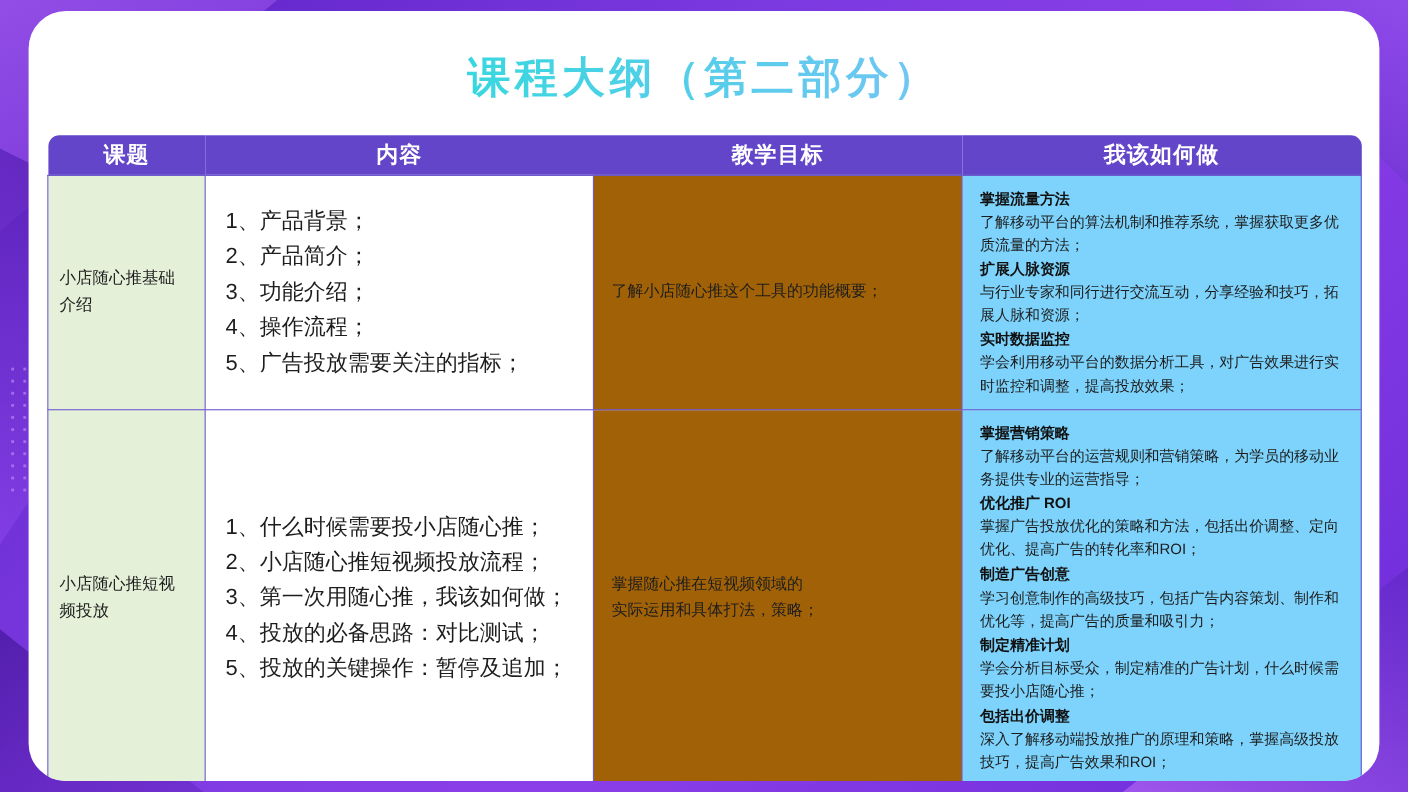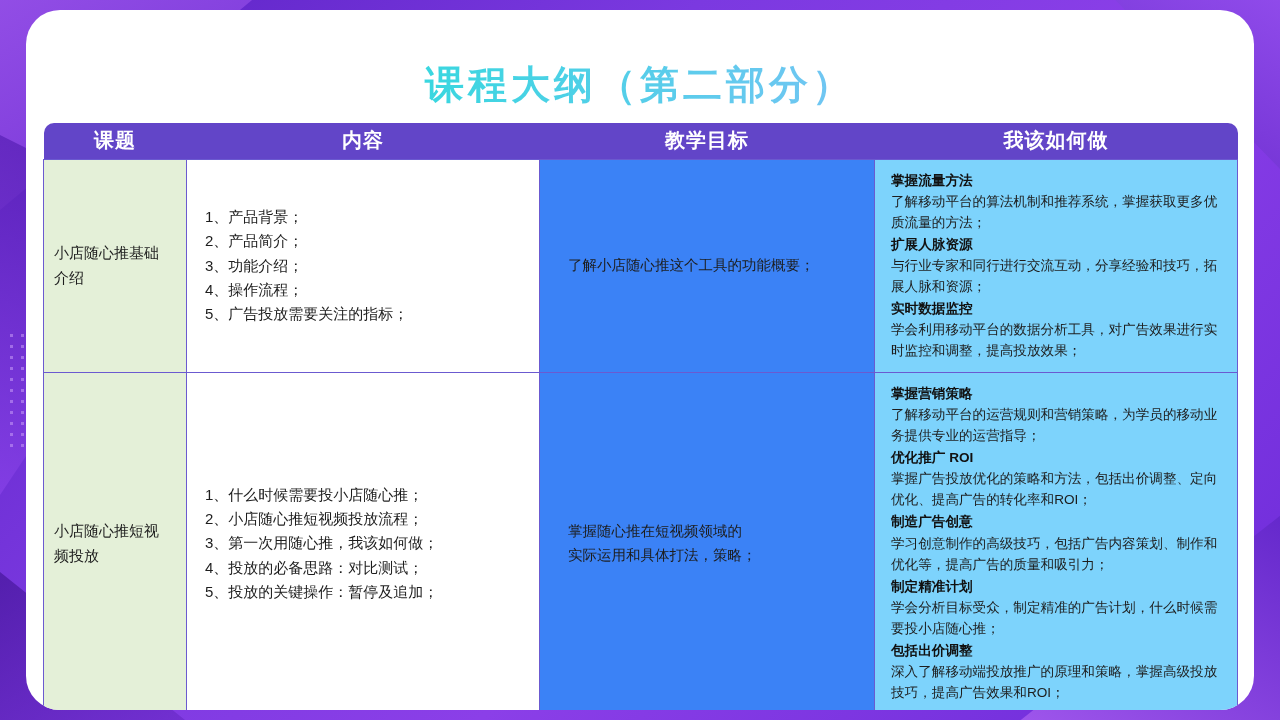--- a/index.html
+++ b/index.html
@@ -66,21 +66,21 @@
     position: absolute;
     left: 26px; top: 10px;
     width: 1228px; height: 700px;
     background: #ffffff;
     border-radius: 34px;
     overflow: hidden;
   }
 
   .title {
     text-align: center;
-    padding-top: 48px;
+    padding-top: 34px;
     font-size: 39px;
     font-weight: 700;
     letter-spacing: 4px;
     background: linear-gradient(90deg, #2fe0d2 0%, #35d8de 30%, #6fc6f2 65%, #8fb9f7 100%);
     -webkit-background-clip: text;
     background-clip: text;
     color: transparent;
     -webkit-text-fill-color: transparent;
   }
 
@@ -105,39 +105,39 @@
     height: 36px;
     letter-spacing: 1px;
     border: none;
   }
   thead tr th:first-child { border-top-left-radius: 10px; }
   thead tr th:last-child { border-top-right-radius: 10px; }
 
   td {
     border: 1px solid #6b5ad0;
     vertical-align: top;
-    font-size: 15px;
+    font-size: 20px;
     color: #1d1d1d;
     line-height: 1.62;
   }
   td.c-topic {
     background: #e4f0d8;
     text-align: left;
     vertical-align: middle;
     font-size: 15px;
     padding: 6px 10px;
   }
   td.c-content {
     background: #ffffff;
     padding: 14px 18px;
     vertical-align: middle;
   }
   td.c-goal {
-    background: #3b82f6;
-    padding: 14px 28px;
+    background: #a16207;
+    padding: 14px 16px;
     vertical-align: middle;
     font-size: 14.5px;
   }
   td.c-gain {
     background: #7dd3fc;
     padding: 10px 14px 10px 16px;
     vertical-align: top;
     font-size: 13.6px;
     line-height: 1.55;
   }

